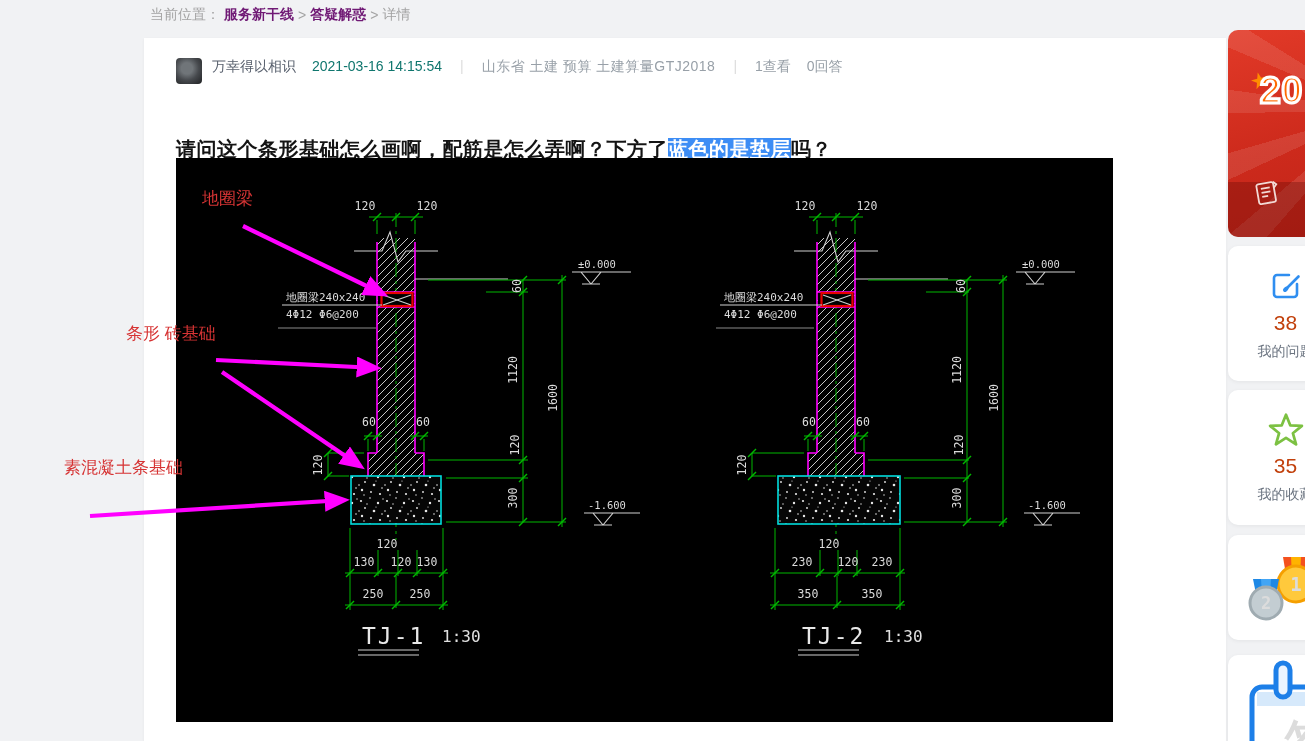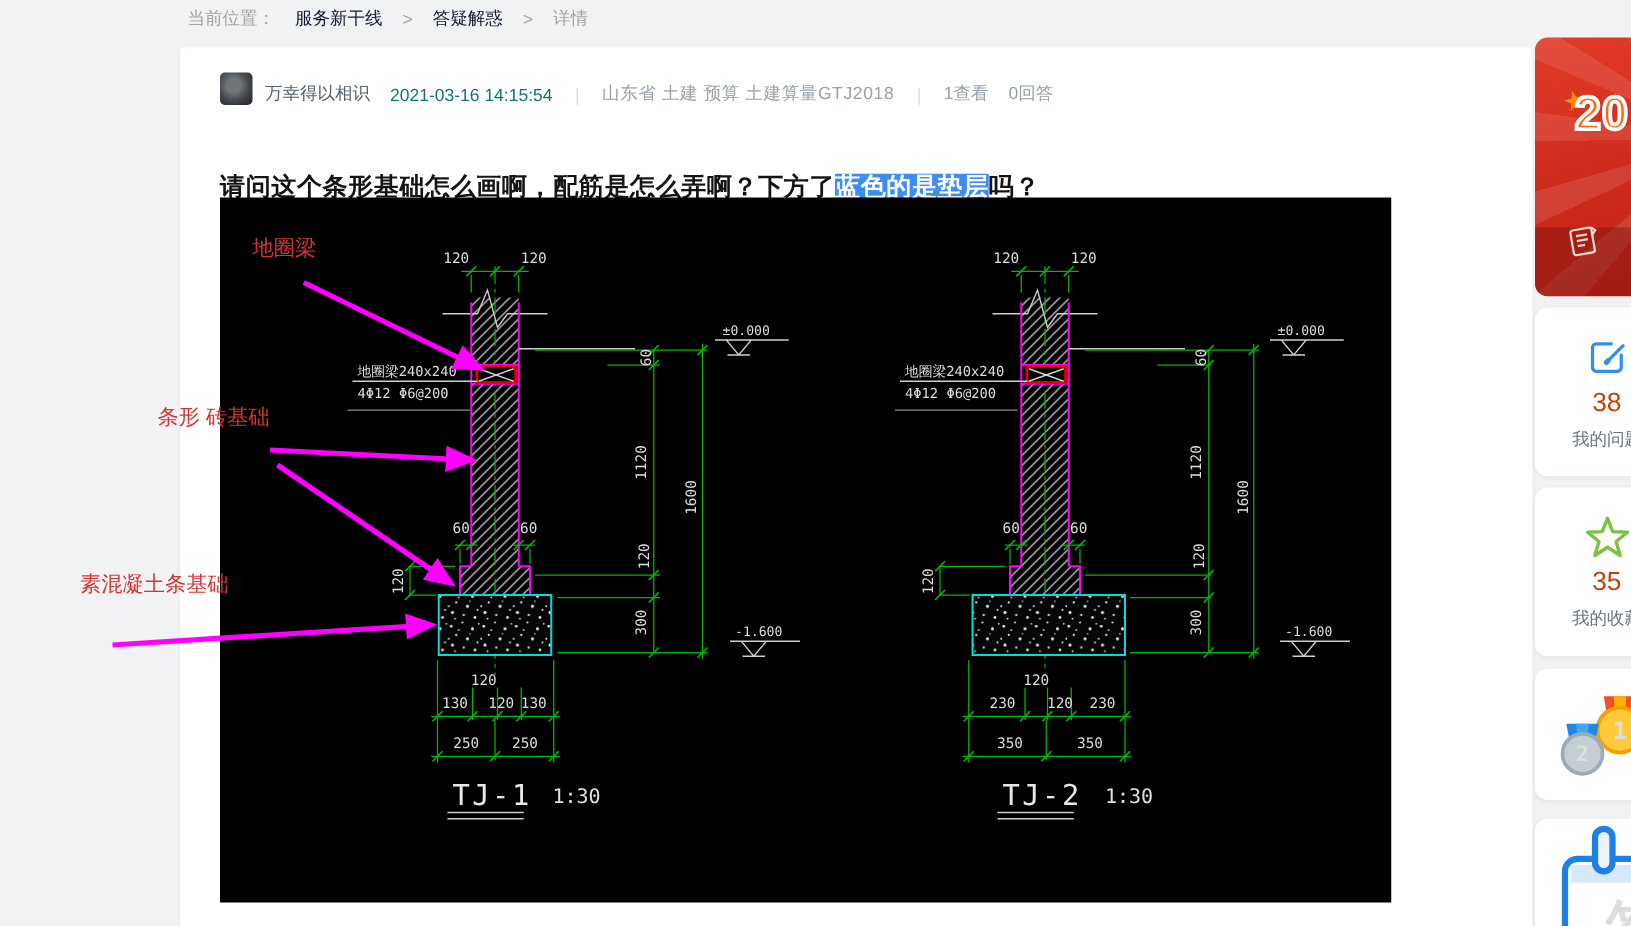--- a/index.html
+++ b/index.html
@@ -2,25 +2,25 @@
 <html><head>
 <meta charset="utf-8">
 <style>
   html,body{margin:0;padding:0;}
   body{
     width:1305px;height:741px;position:relative;overflow:hidden;
     background:#f1f2f4;
     font-family:"Liberation Sans", sans-serif;
   }
   
-  .breadcrumb{position:absolute;left:150px;top:6px;font-size:14px;color:#a3a3a3;display:flex;gap:16px;align-items:center;justify-content:space-between;}
-  .breadcrumb .bc-link{color:#0f172a;cursor:pointer;}
+  .breadcrumb{position:absolute;left:150px;top:6px;font-size:14px;color:#a3a3a3;display:flex;gap:4px;align-items:center;justify-content:space-between;}
+  .breadcrumb .bc-link{color:#701a75;cursor:pointer;font-weight:bold;}
   
   .main-card{position:absolute;left:144px;top:38px;width:1082px;height:703px;background:#fff;box-shadow:0 1px 3px rgba(0,0,0,.05);}
-  .meta-row{position:absolute;left:32px;top:20px;display:flex;align-items:flex-end;font-size:14px;color:#98a0a8;white-space:nowrap;}
+  .meta-row{position:absolute;left:32px;top:20px;display:flex;align-items:flex-start;font-size:14px;color:#98a0a8;white-space:nowrap;}
   .avatar{width:26px;height:26px;border-radius:4px;margin-right:10px;
     background:radial-gradient(circle at 42% 40%, #707579 0 26%, #46494d 55%, #232527 95%);}
   .author{color:#59616e;margin-right:16px;}
   .time{color:#0f766e;}
   .sep{color:#dcdcdc;margin:0 18px;}
   .tags{color:#98a0a8;letter-spacing:.5px;}
   .stats span{margin-right:12px;}
   .q-title{position:absolute;left:32px;top:98px;font-size:20px;font-weight:bold;color:#141414;letter-spacing:.5px;}
   .hl{background:#3d8df5;color:#fff;padding:1px 0;font-family:Liberation Mono, monospace;}
   

